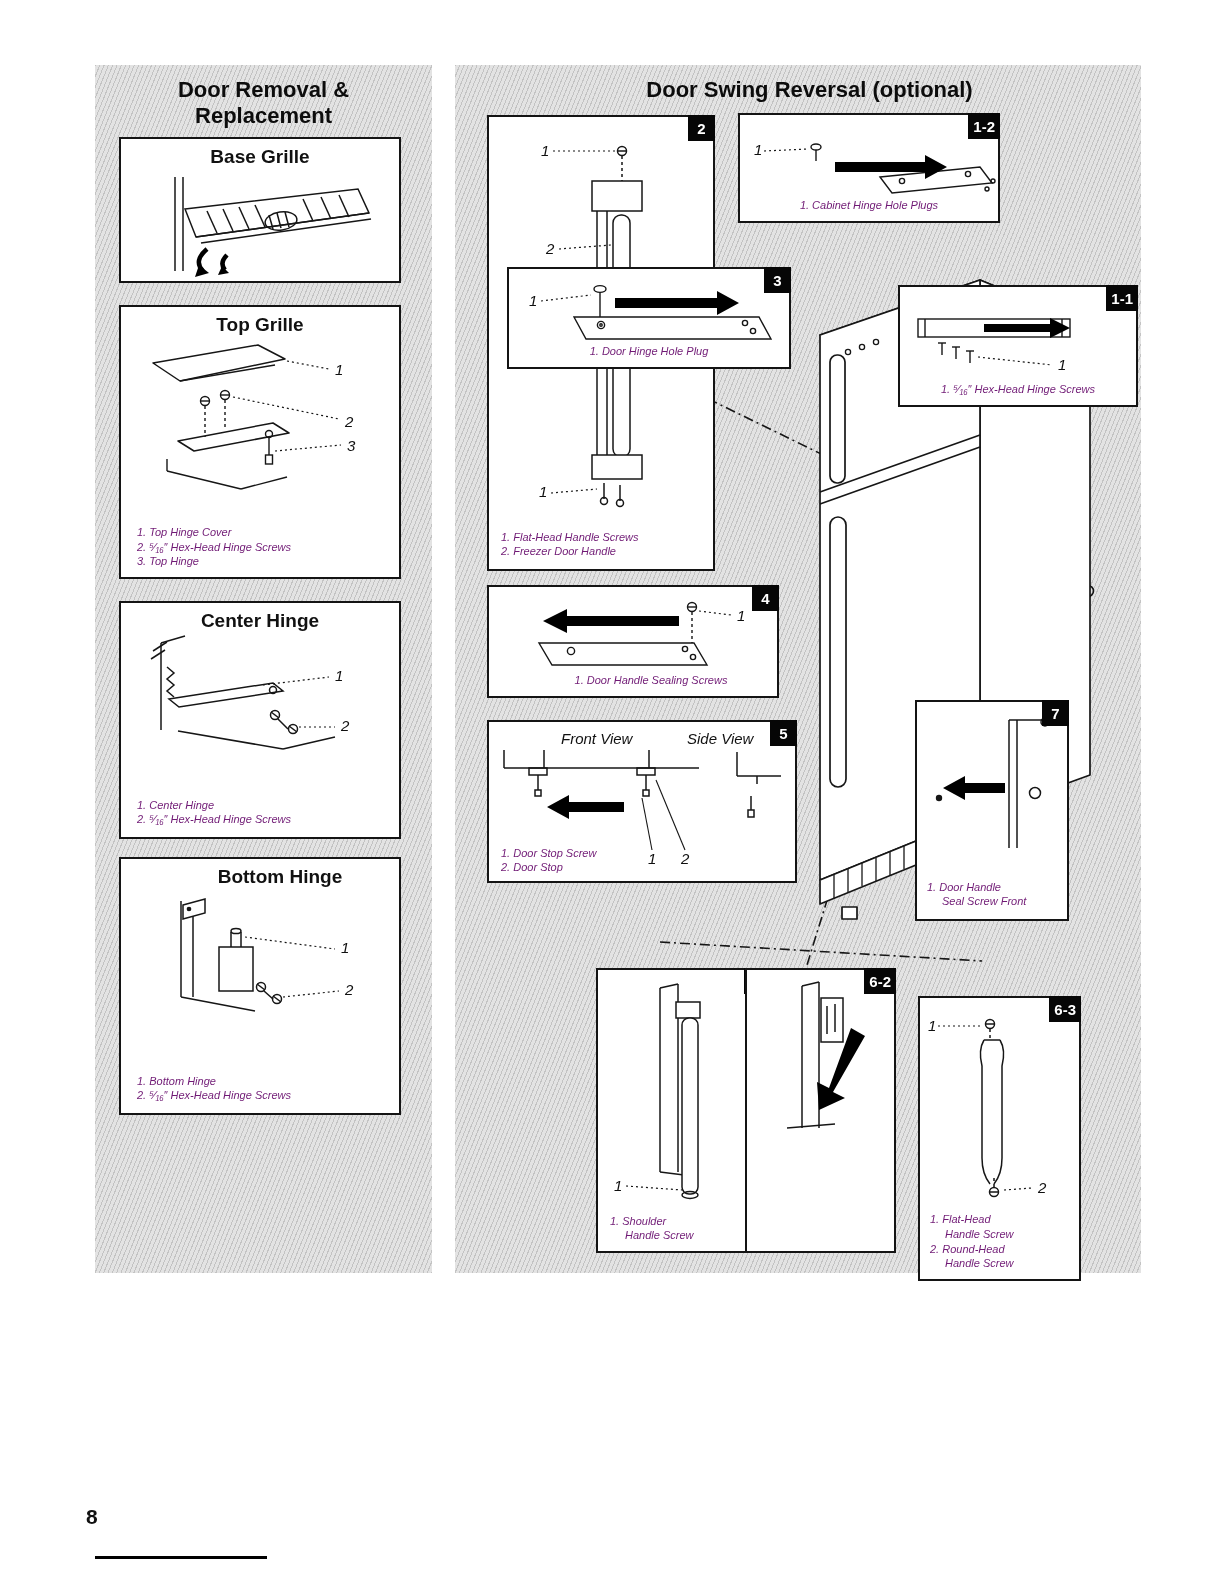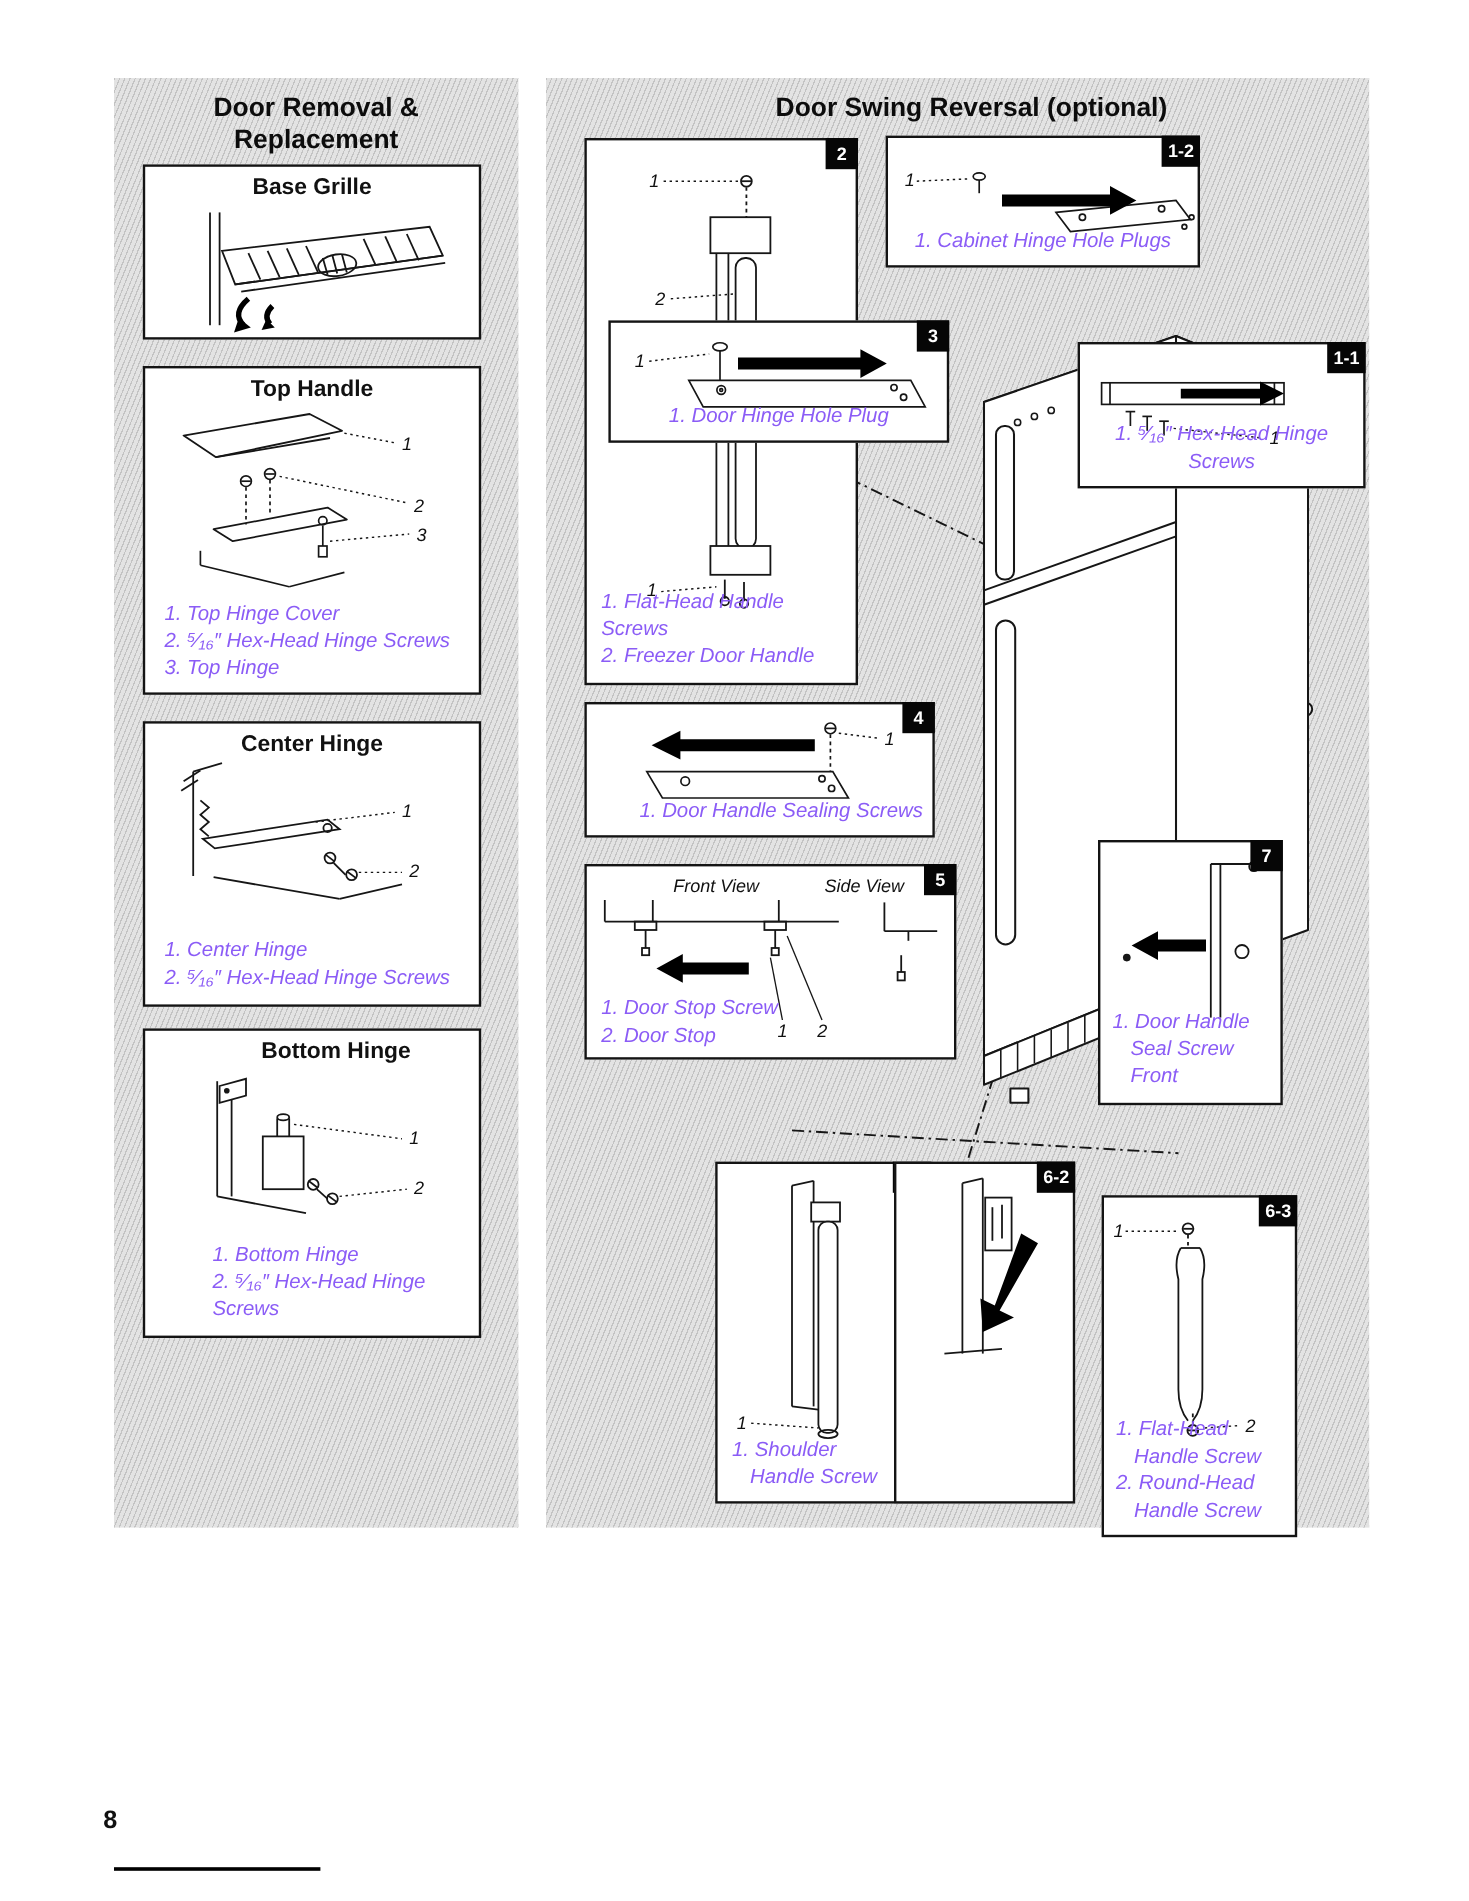--- a/index.html
+++ b/index.html
@@ -8,21 +8,21 @@
   .panel { position:absolute; background-color:#e3e3e3;
     background-image:repeating-linear-gradient(112deg, rgba(0,0,0,0.14) 0px, rgba(0,0,0,0.14) 1px, transparent 1px, transparent 4px);
     z-index:0; }
   .col-title { position:absolute; left:0; right:0; text-align:center; font-weight:bold;
     font-size:22px; line-height:1.18; color:#0c0c0c; z-index:2; }
   .wbox { position:absolute; background:#fff; border:2px solid #141414; z-index:2; }
   .badge { position:absolute; top:-2px; right:-2px; background:#060606; color:#fff;
     font-weight:bold; font-size:15px; min-width:27px; height:26px; display:flex;
     align-items:center; justify-content:center; padding:0 5px; z-index:4; }
   .box-title { font-weight:bold; font-size:19px; text-align:center; margin-top:7px; }
-  .legend { position:absolute; font-style:italic; font-size:17px; line-height:1.34; color:#8b5cf6; z-index:3; }
+  .legend { position:absolute; font-style:italic; font-size:11px; line-height:1.34; color:#701a75; z-index:3; }
   .legend.centered { left:0; right:0; text-align:center; }
   .legend .indent { padding-left:15px; }
   .view-label { position:absolute; font-style:italic; font-size:15px; z-index:3; }
   svg { position:absolute; overflow:visible; }
   svg text { font-family:"Liberation Sans", sans-serif; font-style:italic; font-size:15px; fill:#101010; }
   .page-number { position:absolute; left:86px; top:1505px; font-weight:bold; font-size:21px; }
   .footer-rule { position:absolute; left:95px; top:1556px; width:172px; height:3px; background:#000; }
 </style>
 </head>
 <body>
@@ -58,21 +58,21 @@
       <g stroke="#000" stroke-width="4.5" fill="none">
         <path d="M84,78 Q70,90 80,100"></path>
         <path d="M104,84 Q96,92 102,99"></path>
       </g>
       <polygon points="76,94 86,102 72,106" fill="#000"></polygon>
       <polygon points="99,95 106,102 95,104" fill="#000"></polygon>
     </svg>
   </div>
 
   <div class="wbox" style="left:24px; top:240px; width:282px; height:274px;">
-    <div class="box-title">Top Handle</div>
+    <div class="box-title">Top Grille</div>
     <svg style="left:2px; top:32px;" width="274" height="168" viewBox="0 0 274 168">
       <g stroke="#161616" stroke-width="1.5" fill="#fff" stroke-linejoin="round">
         <polygon points="30,24 135,6 162,20 57,42"></polygon>
         <line x1="57" y1="42" x2="152" y2="26" fill="none"></line>
         <polygon points="55,102 150,84 166,94 71,112"></polygon>
       </g>
       <g stroke="#161616" stroke-width="1.4" fill="none">
         <circle cx="82" cy="62" r="4.5"></circle>
           <line x1="78" y1="62" x2="86" y2="62"></line>
         <circle cx="102" cy="56" r="4.5"></circle>
@@ -153,21 +153,21 @@
         <circle cx="154" cy="108" r="4.5"></circle>
           <line x1="150" y1="105" x2="158" y2="111"></line>
       </g>
       <g stroke="#161616" stroke-width="1.2" fill="none" stroke-dasharray="2,3">
         <line x1="122" y1="46" x2="212" y2="58"></line>
         <line x1="160" y1="106" x2="216" y2="100"></line>
       </g>
       <text x="218" y="62">1</text>
       <text x="222" y="104">2</text>
     </svg>
-    <div class="legend" style="left:16px; bottom:10px;margin-left:40px;">
+    <div class="legend" style="left:16px; bottom:10px;">
       <div>1. Bottom Hinge</div>
       <div>2. ⁵⁄₁₆″ Hex-Head Hinge Screws</div>
     </div>
   </div>
 </div>
 
 <div class="panel" style="left:455px; top:65px; width:686px; height:1208px;">
 
   <div class="col-title" style="top:12px;padding-left:23px;">Door Swing Reversal (optional)</div>
 

